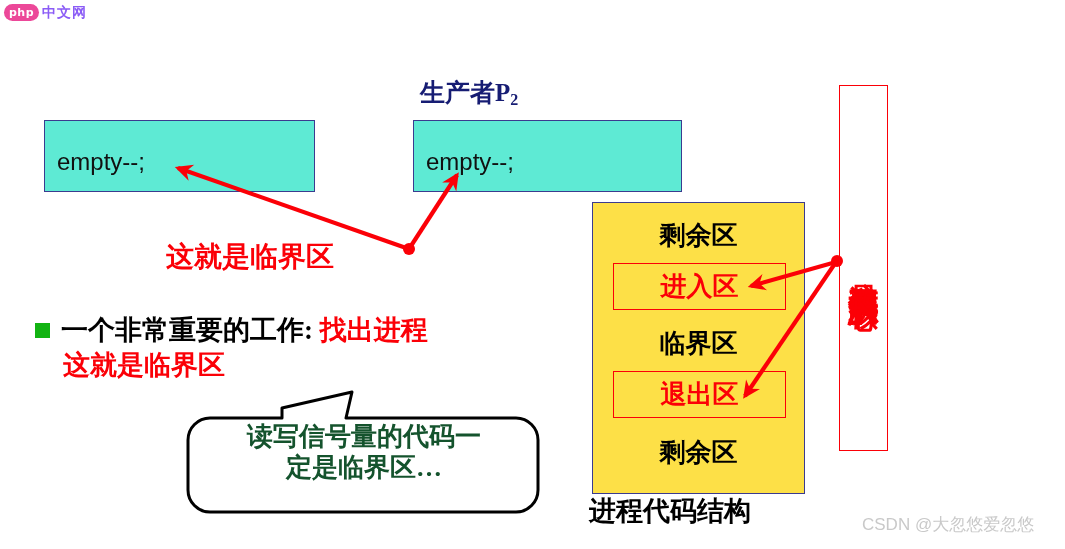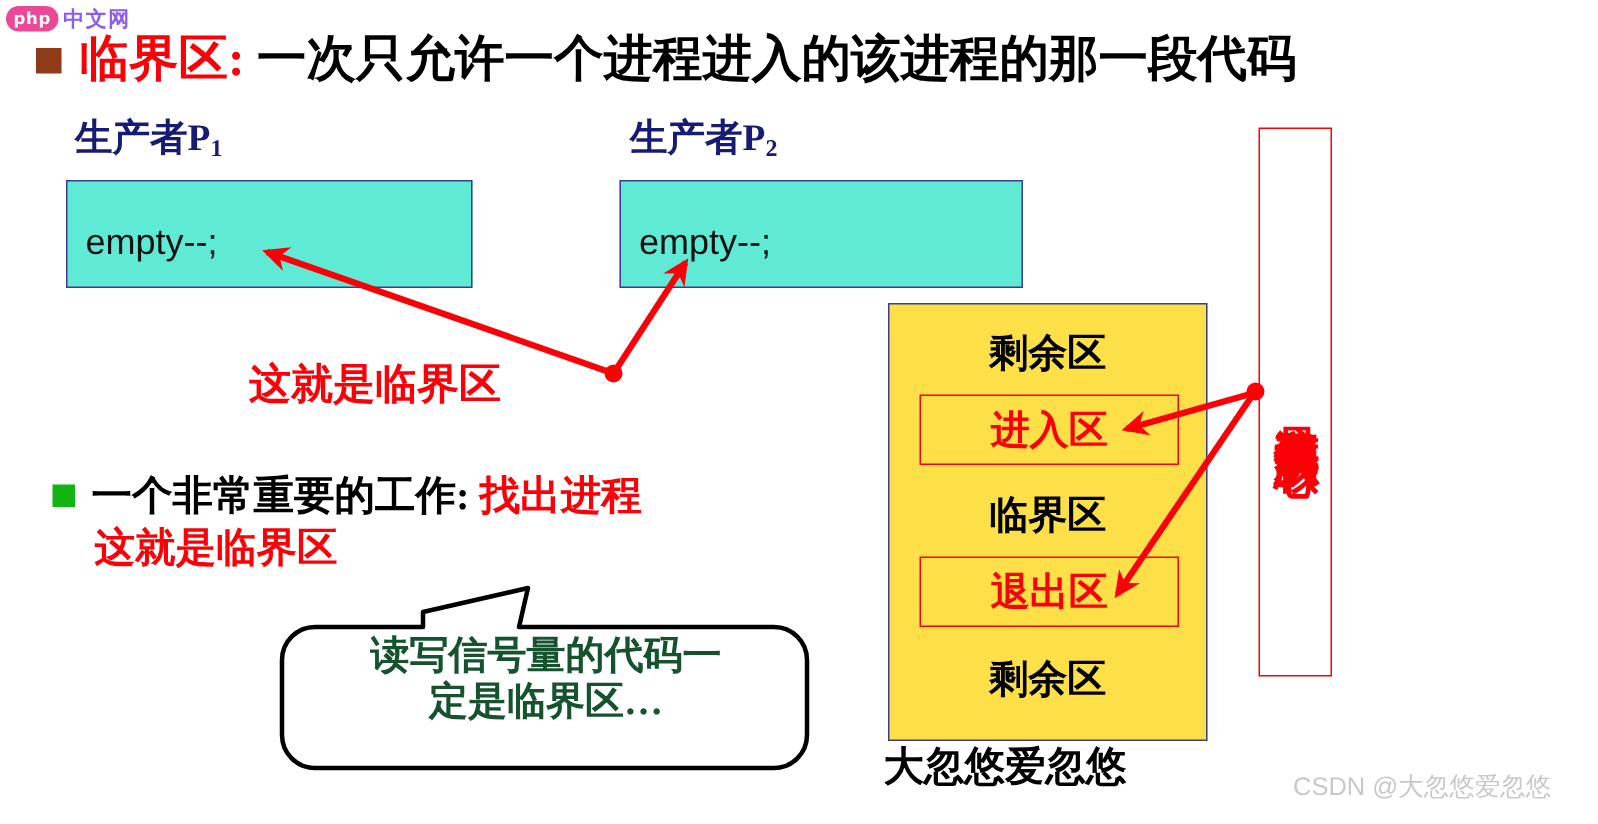--- a/index.html
+++ b/index.html
@@ -107,30 +107,21 @@
 </head>
 <body>
 
 <div class="stage">
 
   <div class="logo">
     <span class="logo-badge">php</span>
     <span class="logo-text">中文网</span>
   </div>
 
-  <div class="title-row">
-    <span class="bullet-sq"></span>
-    <span class="title-txt">
-      <span class="red">临界区:</span><span class="blk"> 一次只允许一个进程进入的该进程的那一段代码</span>
-    </span>
-  </div>
 
-  <div class="p-head" id="p1-head">
-    <span>生产者P</span><sub>1</sub>
-  </div>
   <div class="code-box" id="code-box-1">
     <span class="code-txt">empty--;</span>
   </div>
 
   <div class="p-head" id="p2-head">
     <span>生产者P</span><sub>2</sub>
   </div>
   <div class="code-box" id="code-box-2">
     <span class="code-txt">empty--;</span>
   </div>
@@ -155,21 +146,21 @@
     </div>
   </div>
 
   <div id="proc-box">
     <div class="proc-cell blk" id="cell-remain-top">剩余区</div>
     <div class="proc-red-box" id="cell-enter">进入区</div>
     <div class="proc-cell blk" id="cell-critical">临界区</div>
     <div class="proc-red-box" id="cell-exit">退出区</div>
     <div class="proc-cell blk" id="cell-remain-bottom">剩余区</div>
   </div>
-  <div id="proc-caption">大忽悠爱忽悠</div>
+  <div id="proc-caption">进程代码结构</div>
 
   <div id="vert-box">
     <span id="vert-text">这是我们要解决的核心</span>
   </div>
 
   <svg id="arrows" viewBox="0 0 1065 549">
     <defs>
       <marker id="ah" markerWidth="5" markerHeight="5" refX="3.6" refY="2.2" orient="auto" markerUnits="strokeWidth">
         <path d="M 0.2 0.2 L 4.4 2.2 L 0.2 4.2 L 1.5 2.2 Z" fill="#fb0007"></path>
       </marker>

